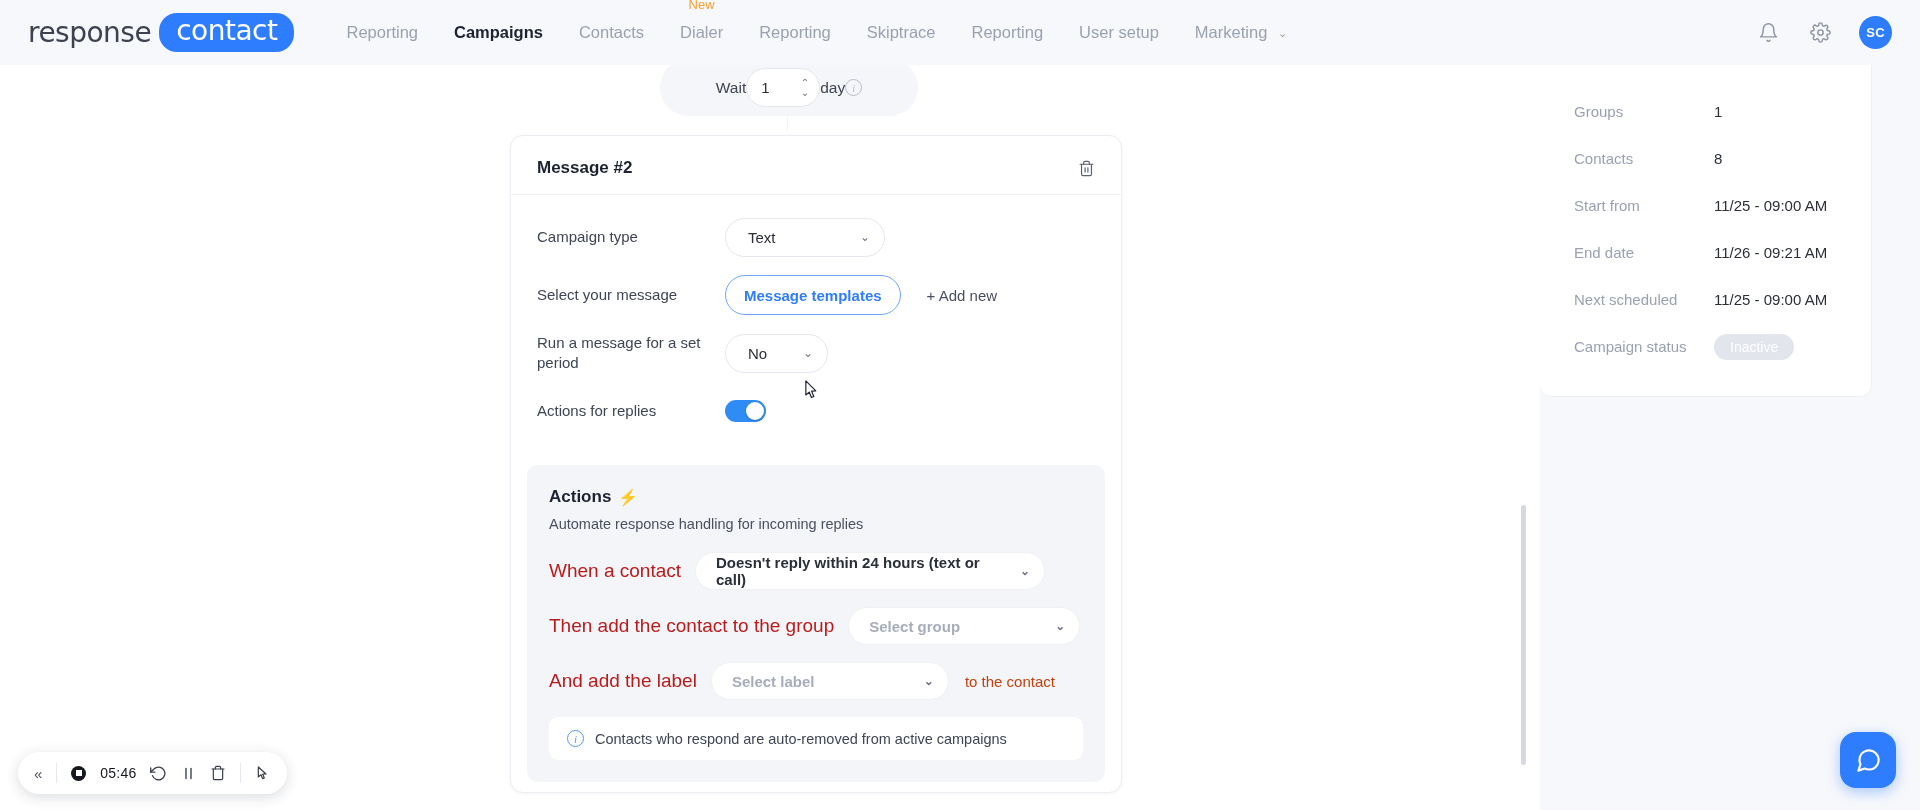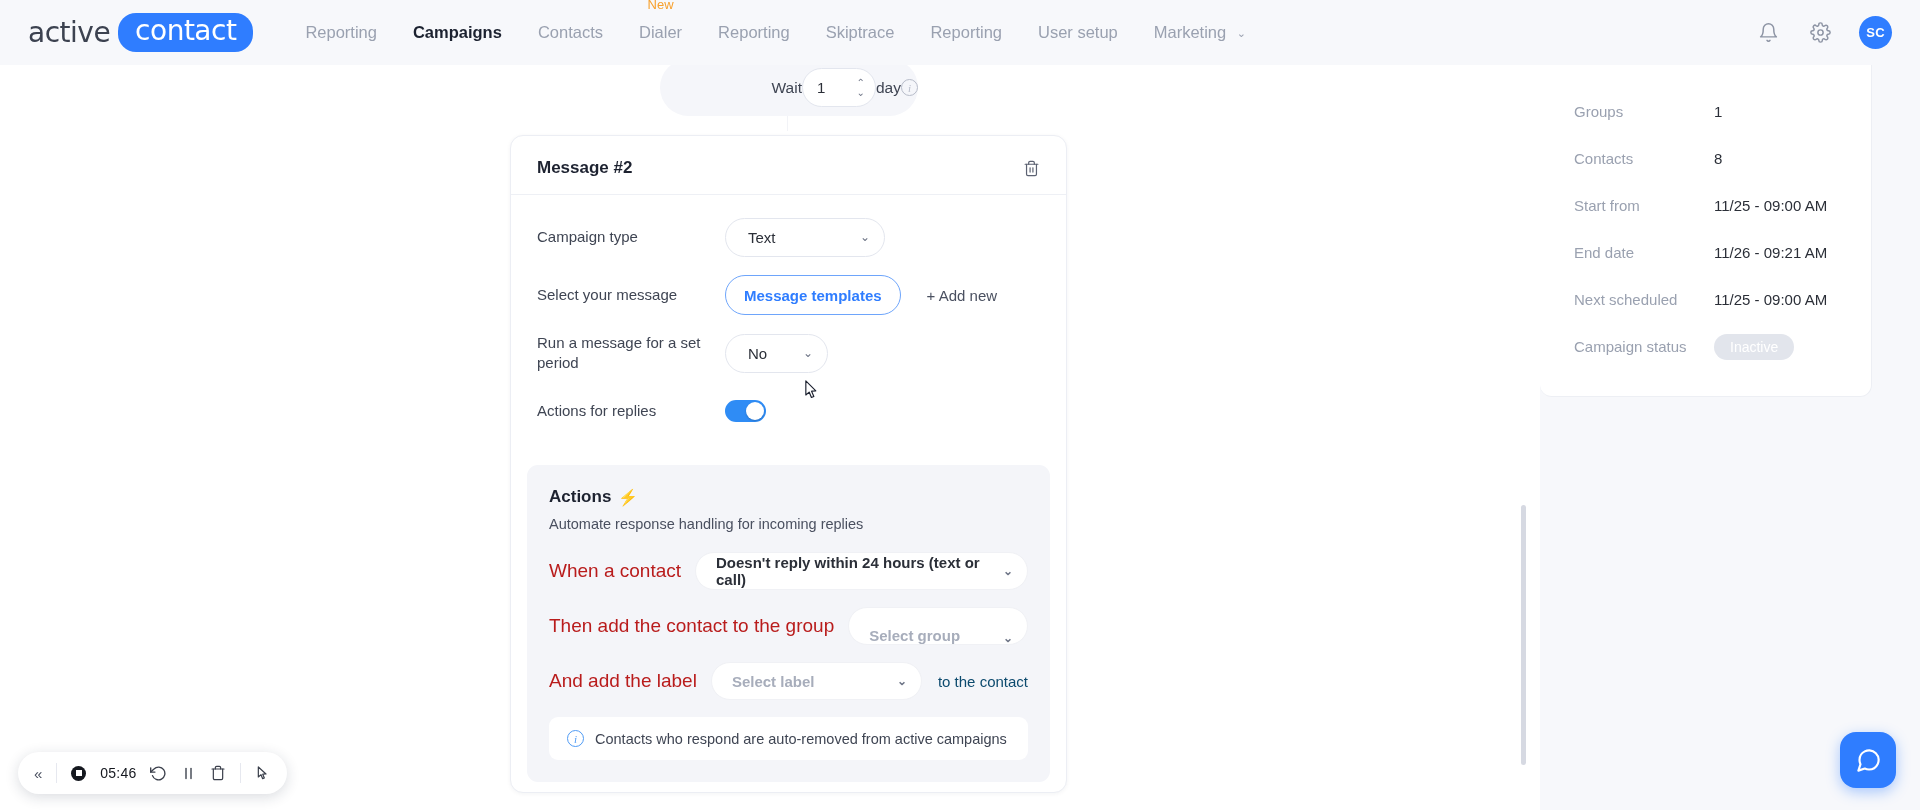--- a/index.html
+++ b/index.html
@@ -127,21 +127,21 @@
   .wait-pill {
     position: absolute;
     left: 660px;
     top: -6px;
     width: 258px;
     height: 57px;
     background: #f5f6fa;
     border-radius: 29px;
     display: flex;
     align-items: center;
-    justify-content: flex-end;
+    justify-content: center;
   }
   .wait-label { font-size: 15.5px; color: #3f4553; }
   .stepper {
     width: 74px; height: 39px;
     background: #ffffff;
     border: 1px solid #e3e6ee;
     border-radius: 20px;
     display: flex;
     align-items: center;
     padding: 0 10px 0 14px;
@@ -168,21 +168,21 @@
     font-family: "Liberation Serif", serif;
     font-style: italic;
     cursor: pointer;
   }
 
   
   .msg-card {
     position: absolute;
     left: 510px;
     top: 70px;
-    width: 557px;
+    width: 612px;
     background: #ffffff;
     border: 1px solid #eceef4;
     border-radius: 13px;
     box-shadow: 0 1px 4px rgba(25,35,65,0.05);
     padding: 0 0 10px 0;
   }
   .msg-head {
     display: flex;
     align-items: center;
     padding: 22px 26px 16px 26px;
@@ -314,23 +314,23 @@
     padding: 0 14px 0 20px;
     font-size: 15px;
     color: #2b2f38;
     cursor: pointer;
     border: 1px solid #f0f1f5;
     font-weight: bold;
   }
   .aselect .chev { margin-left: auto; padding-left: 20px; color: #6d7486; font-size: 12px; line-height: 1; }
   .aselect.placeholder { color: #a7adbb; }
   .w-when { width: 350px; }
-  .w-group { width: 232px; align-items: flex-end; }
+  .w-group { width: 232px; }
   .w-label { width: 238px; gap: 23px; }
-  .after-text { font-size: 15px; color: #0c4a6e; margin-left: 16px; white-space: nowrap; }
+  .after-text { font-size: 15px; color: #c2410c; margin-left: 16px; white-space: nowrap; }
 
   .note {
     background: #ffffff;
     border-radius: 9px;
     padding: 13px 18px;
     display: flex;
     align-items: center;
     gap: 11px;
     font-size: 14.5px;
     color: #3f4553;
@@ -452,21 +452,21 @@
     height: 24px;
     z-index: 50;
     pointer-events: none;
   }
 </style>
 </head>
 <body>
 
 <div class="topbar">
   <div class="logo">
-    <span class="logo-word">active</span>
+    <span class="logo-word">response</span>
     <span class="logo-pill">contact</span>
   </div>
 
   <div class="navlinks">
     <div class="navlink"><span>Reporting</span></div>
     <div class="navlink active"><span>Campaigns</span></div>
     <div class="navlink"><span>Contacts</span></div>
     <div class="navlink">
       <span class="new-badge">New</span>
       <span>Dialer</span>

